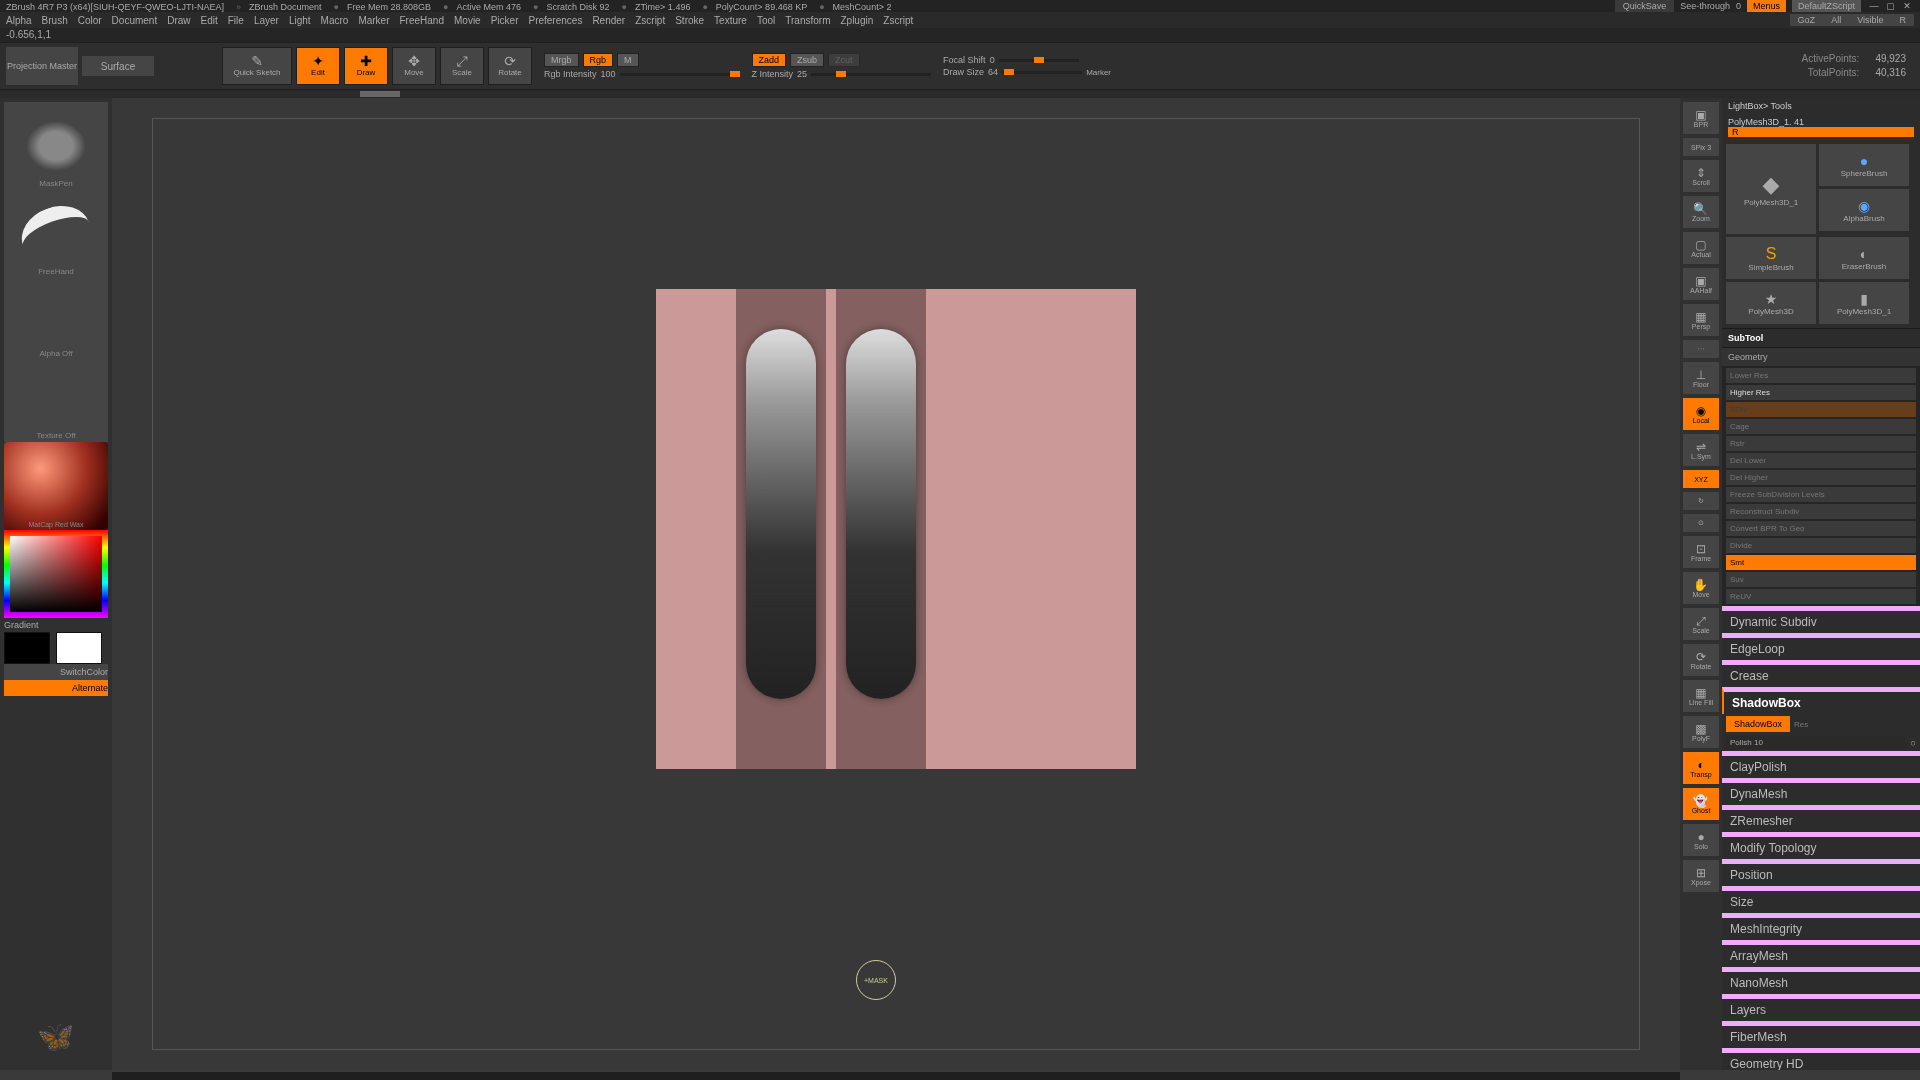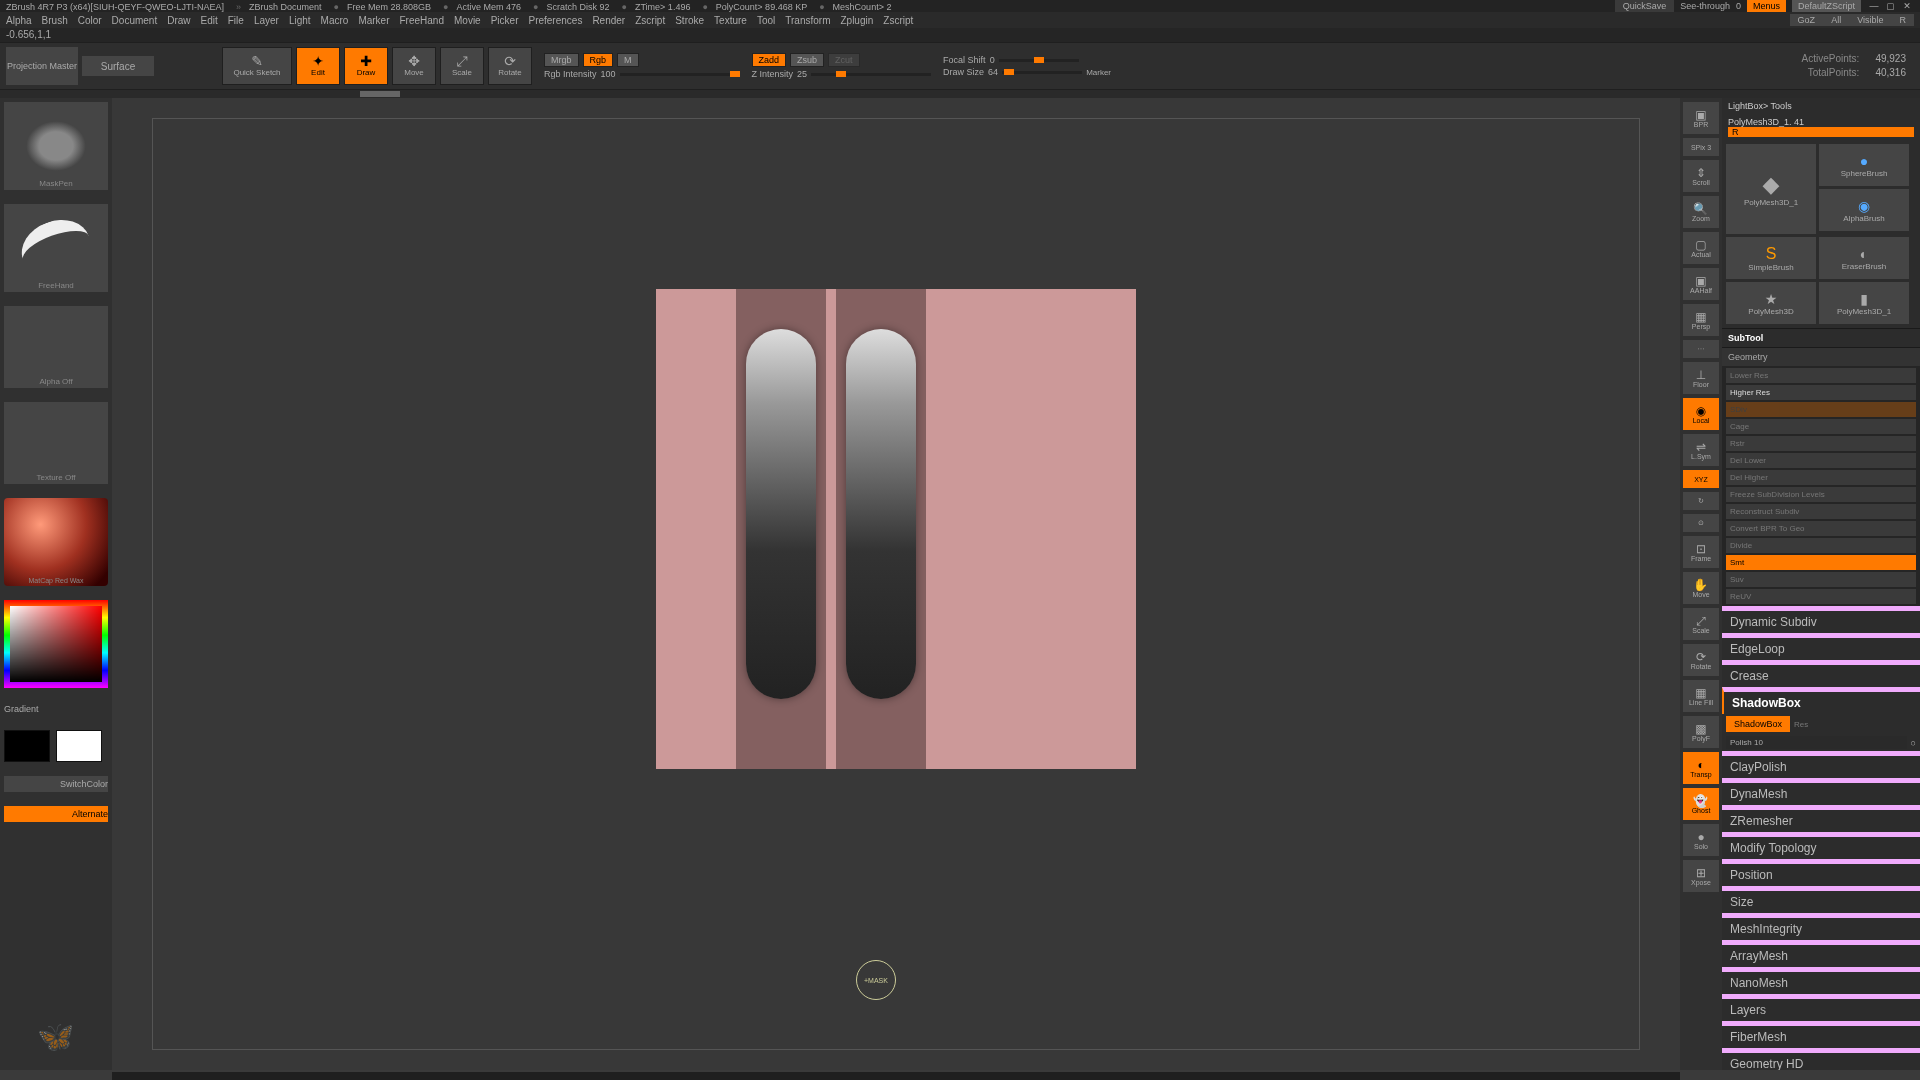--- a/index.html
+++ b/index.html
@@ -44,21 +44,21 @@
 .stats .lbl { color: #888; }
 
 
 .sub-scroll { height: 8px; background: #2a2a2a; position: relative; }
 .sub-scroll .handle { position: absolute; left: 360px; width: 40px; height: 6px; top: 1px; background: #666; }
 
 
 .main { display: flex; height: calc(100% - 108px); }
 
 
-.left-col { width: 112px; background: #303030; padding: 4px; display: flex; flex-direction: column; gap: 14px; }
+.left-col { width: 112px; background: #303030; padding: 4px; display: flex; flex-direction: column; gap: 0; }
 .brush-thumb { width: 100%; height: 88px; background: #454545; display: flex; align-items: center; justify-content: center; font-size: 9px; text-align: center; position: relative; }
 .brush-thumb.cloud::before { content: ''; width: 60px; height: 50px; background: radial-gradient(ellipse, #888 40%, transparent 70%); border-radius: 50%; position: absolute; }
 .brush-thumb.stroke::before { content: ''; width: 70px; height: 40px; border-top: 14px solid #eee; border-radius: 50%; transform: rotate(-20deg); position: absolute; }
 .brush-label { position: absolute; bottom: 2px; font-size: 8px; color: #888; }
 .alpha-slot { width: 100%; height: 82px; background: #454545; position: relative; }
 .alpha-slot .lbl { position: absolute; bottom: 2px; width: 100%; text-align: center; font-size: 8px; color: #888; }
 .material-ball { width: 100%; height: 88px; background: radial-gradient(circle at 35% 30%, #ff9a7a, #a03020 50%, #300 90%); border-radius: 4px; position: relative; }
 .material-ball .lbl { position: absolute; bottom: 2px; width: 100%; text-align: center; font-size: 7px; color: #888; }
 .color-picker { width: 100%; height: 88px; position: relative; background: linear-gradient(to bottom, #f00, #ff0, #0f0, #0ff, #00f, #f0f); }
 .color-picker .sv { position: absolute; inset: 6px 6px 6px 6px; background: linear-gradient(to right, #fff, #f00), linear-gradient(to top, #000, transparent); background-blend-mode: multiply; }

